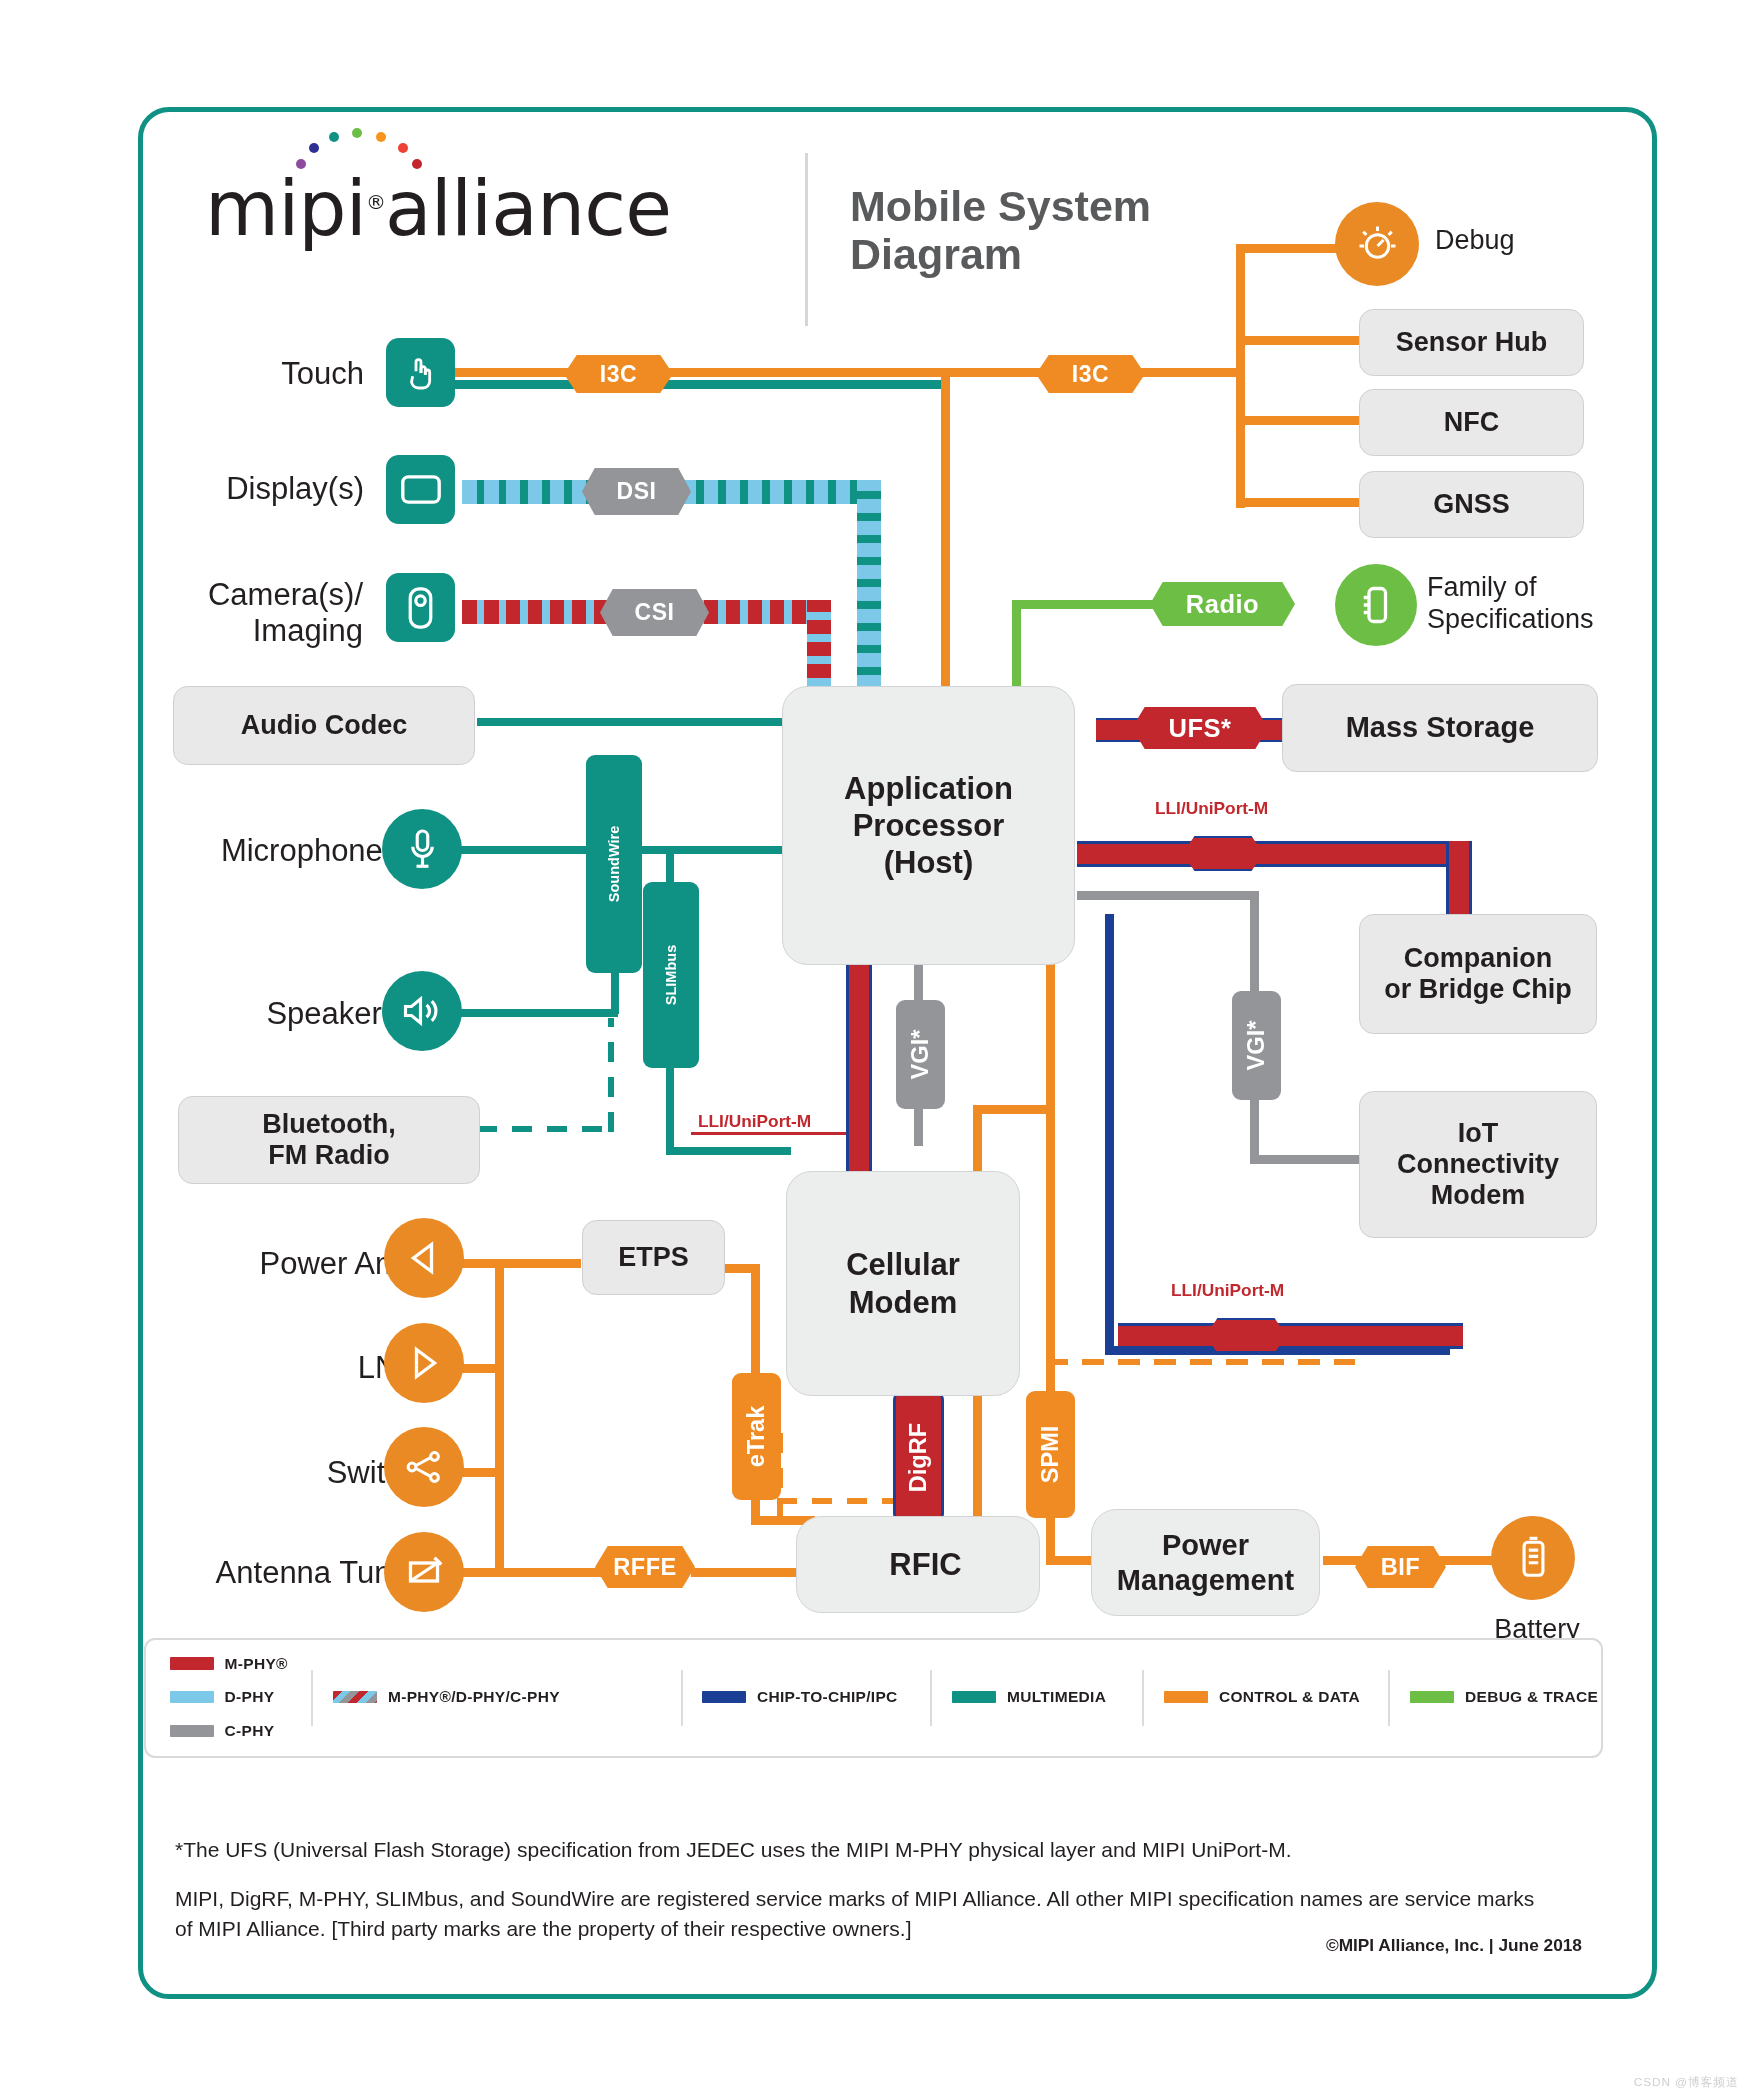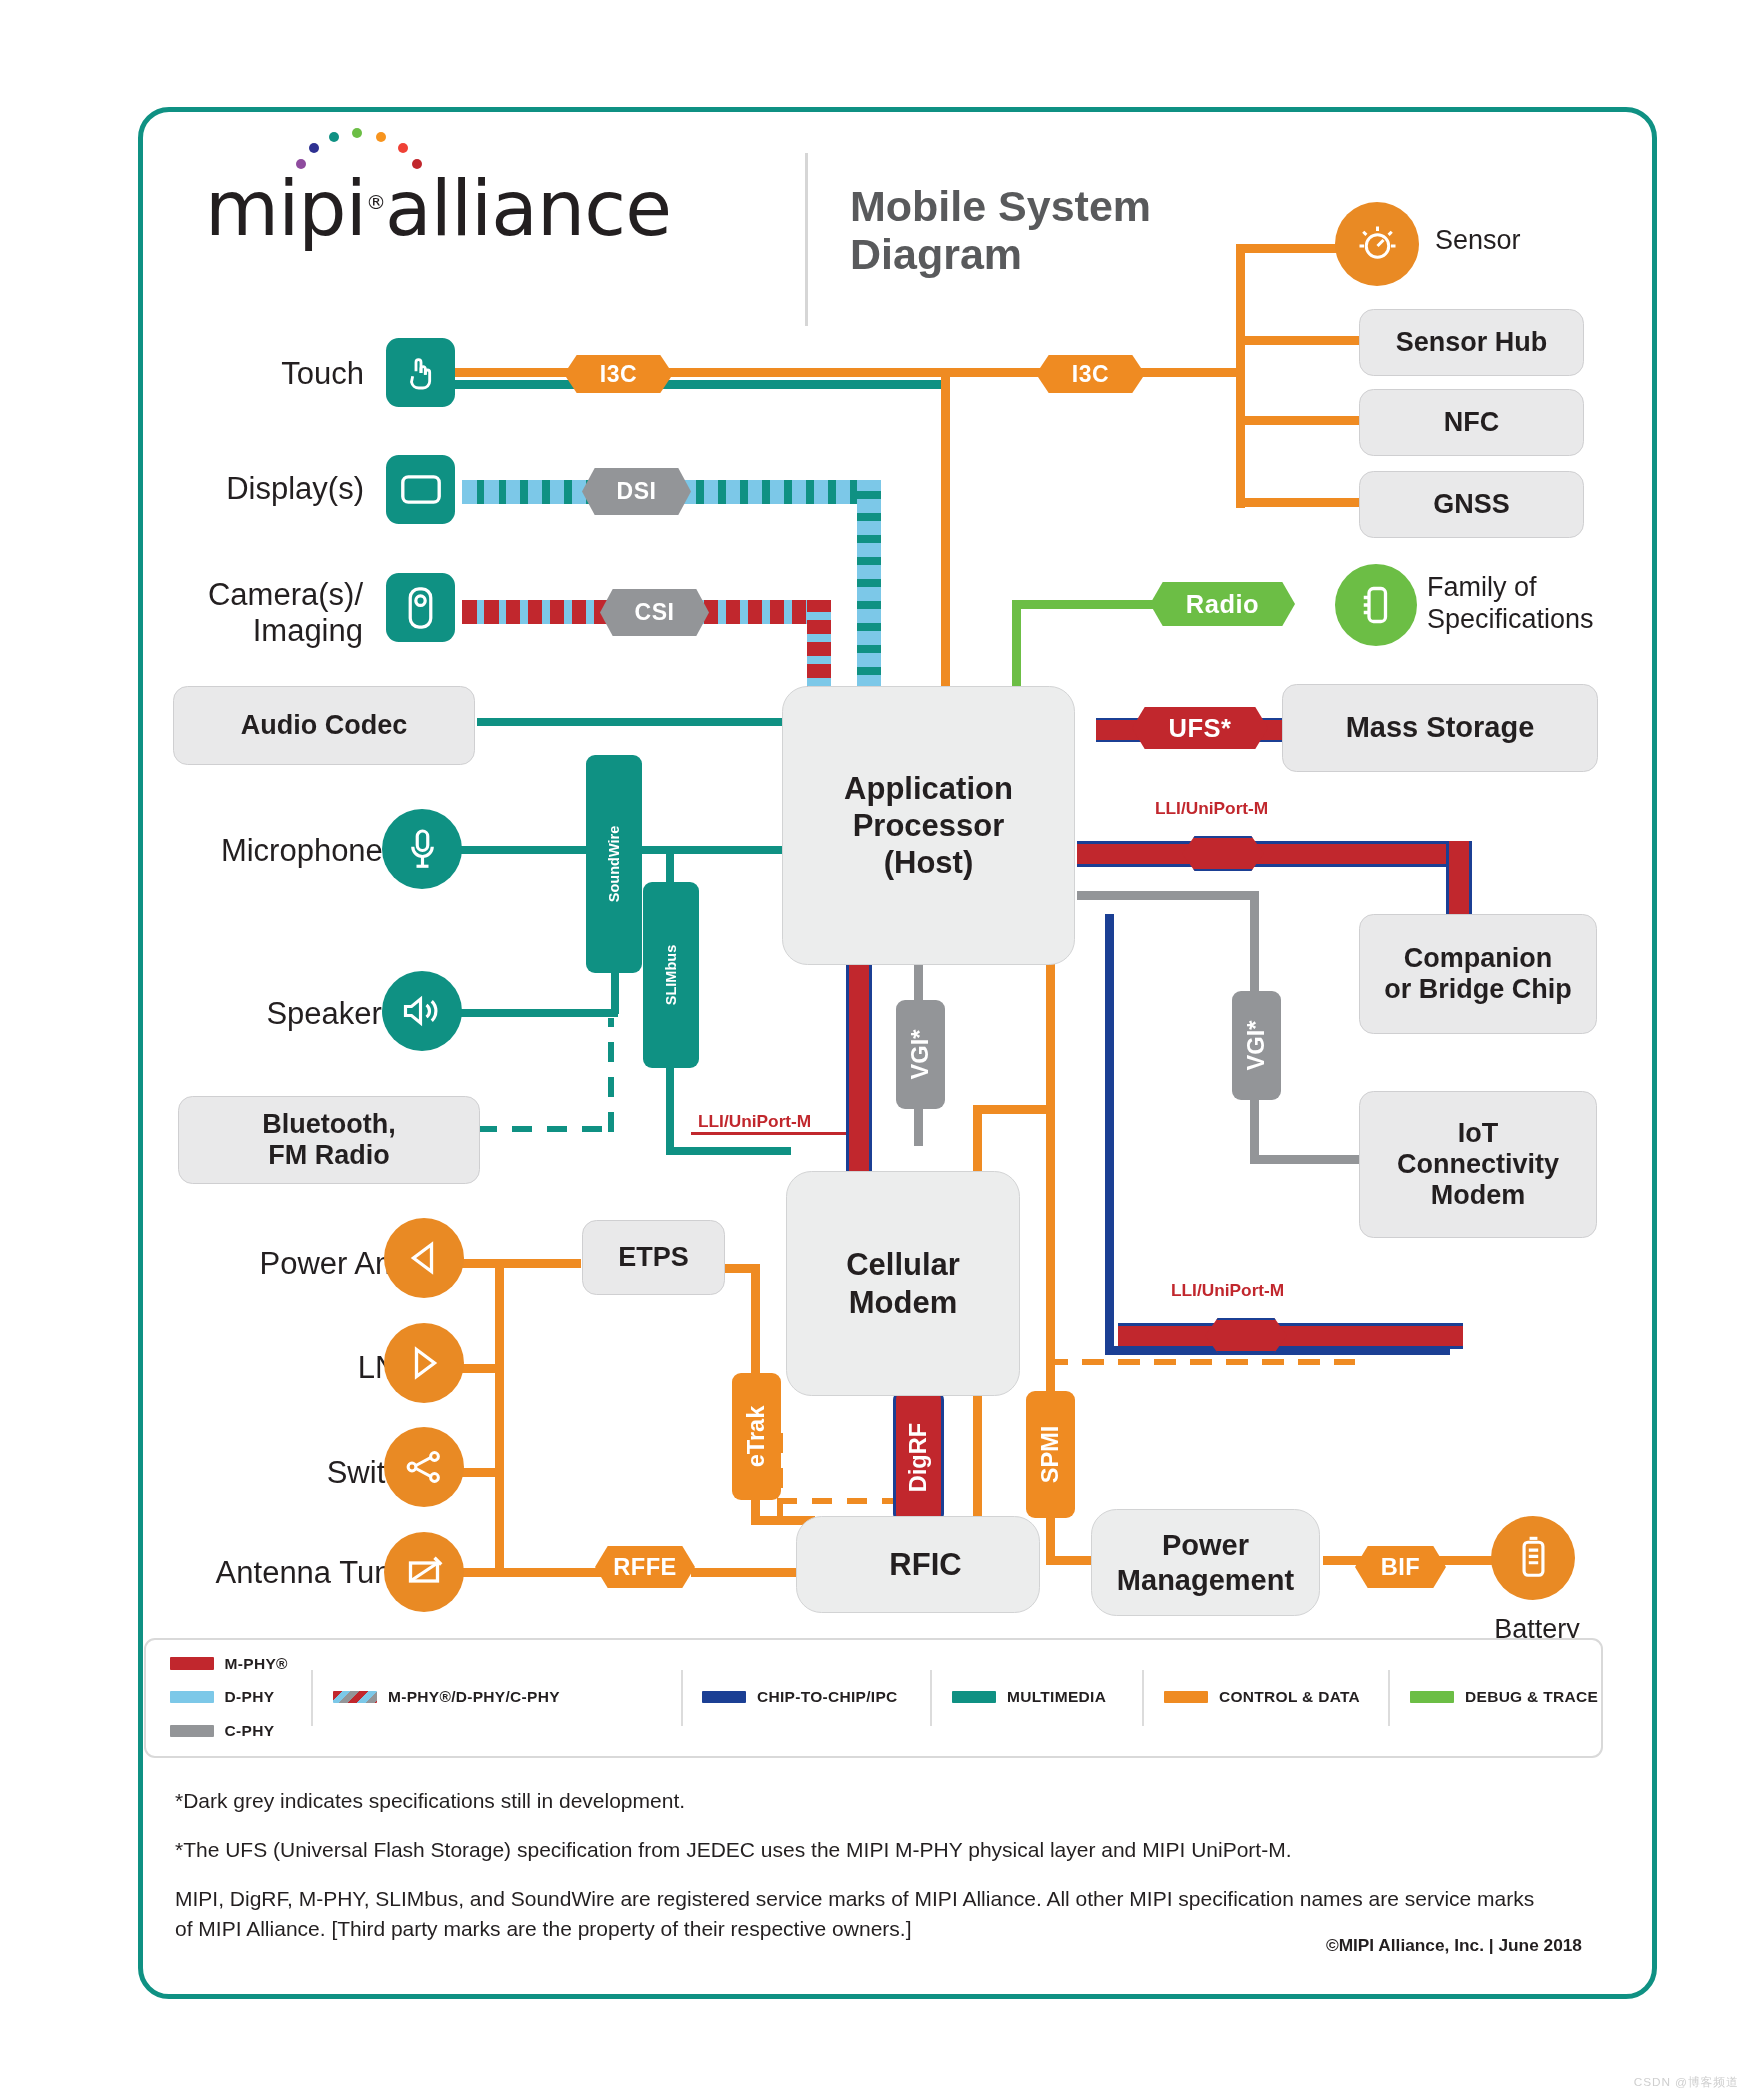--- a/index.html
+++ b/index.html
@@ -287,21 +287,21 @@
   <div class="box" style="left:1359px;top:914px;width:236px;height:118px;font-size:27px;">Companion<br>or Bridge Chip</div>
   <div class="box" style="left:1359px;top:1091px;width:236px;height:145px;font-size:27px;">IoT<br>Connectivity<br>Modem</div>
 
   <div class="circ" style="left:1335px;top:202px;width:84px;height:84px;">
     <svg width="45" height="45" viewBox="0 0 30 30" fill="none" stroke="#fff" stroke-width="2">
         <circle cx="15" cy="16" r="7.5"></circle>
         <path d="M15 16l4-4"></path>
         <path d="M15 3v3M5.5 6.5 7.6 8.6M24.5 6.5 22.4 8.6M3 16h3M24 16h3"></path>
       </svg>
   </div>
-  <div class="lbl" style="left:1435px;top:225px;width:227px;text-align:left;font-size:27px;">Sensor</div>
+  <div class="lbl" style="left:1435px;top:225px;width:227px;text-align:left;font-size:27px;">Debug</div>
 
   <div class="circ" style="left:1335px;top:564px;width:82px;height:82px;background:#6cbe45;">
     <svg width="31" height="42" viewBox="0 0 20 28" fill="none" stroke="#fff" stroke-width="2.2">
         <rect x="5" y="3" width="11" height="22" rx="3"></rect>
         <path d="M1.5 9h4M1.5 14h4M1.5 19h4"></path>
       </svg>
   </div>
   <div class="lbl" style="left:1427px;top:571px;width:255px;text-align:left;font-size:27px;line-height:1.2;">Family of<br>Specifications</div>
 
   <div class="circ" style="left:1491px;top:1516px;width:84px;height:84px;">
@@ -346,20 +346,19 @@
       <span class="swatch" style="background:#ef8b22;"></span>
       <span>CONTROL &amp; DATA</span>
     </div>
     <div class="vsep" style="left:1242px;"></div>
     <div class="lg-item" style="left:1264px;top:48px;">
       <span class="swatch" style="background:#6cbe45;"></span>
       <span>DEBUG &amp; TRACE</span>
     </div>
   </div>
 
-  <div class="note" style="left:175px;top:1786px;width:1364px;">*Dark grey indicates specifications still in development.</div>
   <div class="note" style="left:175px;top:1835px;width:1418px;">*The UFS (Universal Flash Storage) specification from JEDEC uses the MIPI M-PHY physical layer and MIPI UniPort-M.</div>
   <div class="note" style="left:175px;top:1884px;width:1382px;">MIPI, DigRF, M-PHY, SLIMbus, and SoundWire are registered service marks of MIPI Alliance. All other MIPI specification names are service marks of MIPI Alliance. [Third party marks are the property of their respective owners.]</div>
   <div class="copy">©MIPI Alliance, Inc. | June 2018</div>
 
   <div class="wm">CSDN @博客频道</div>
 </div>
 
 
 </body></html>

